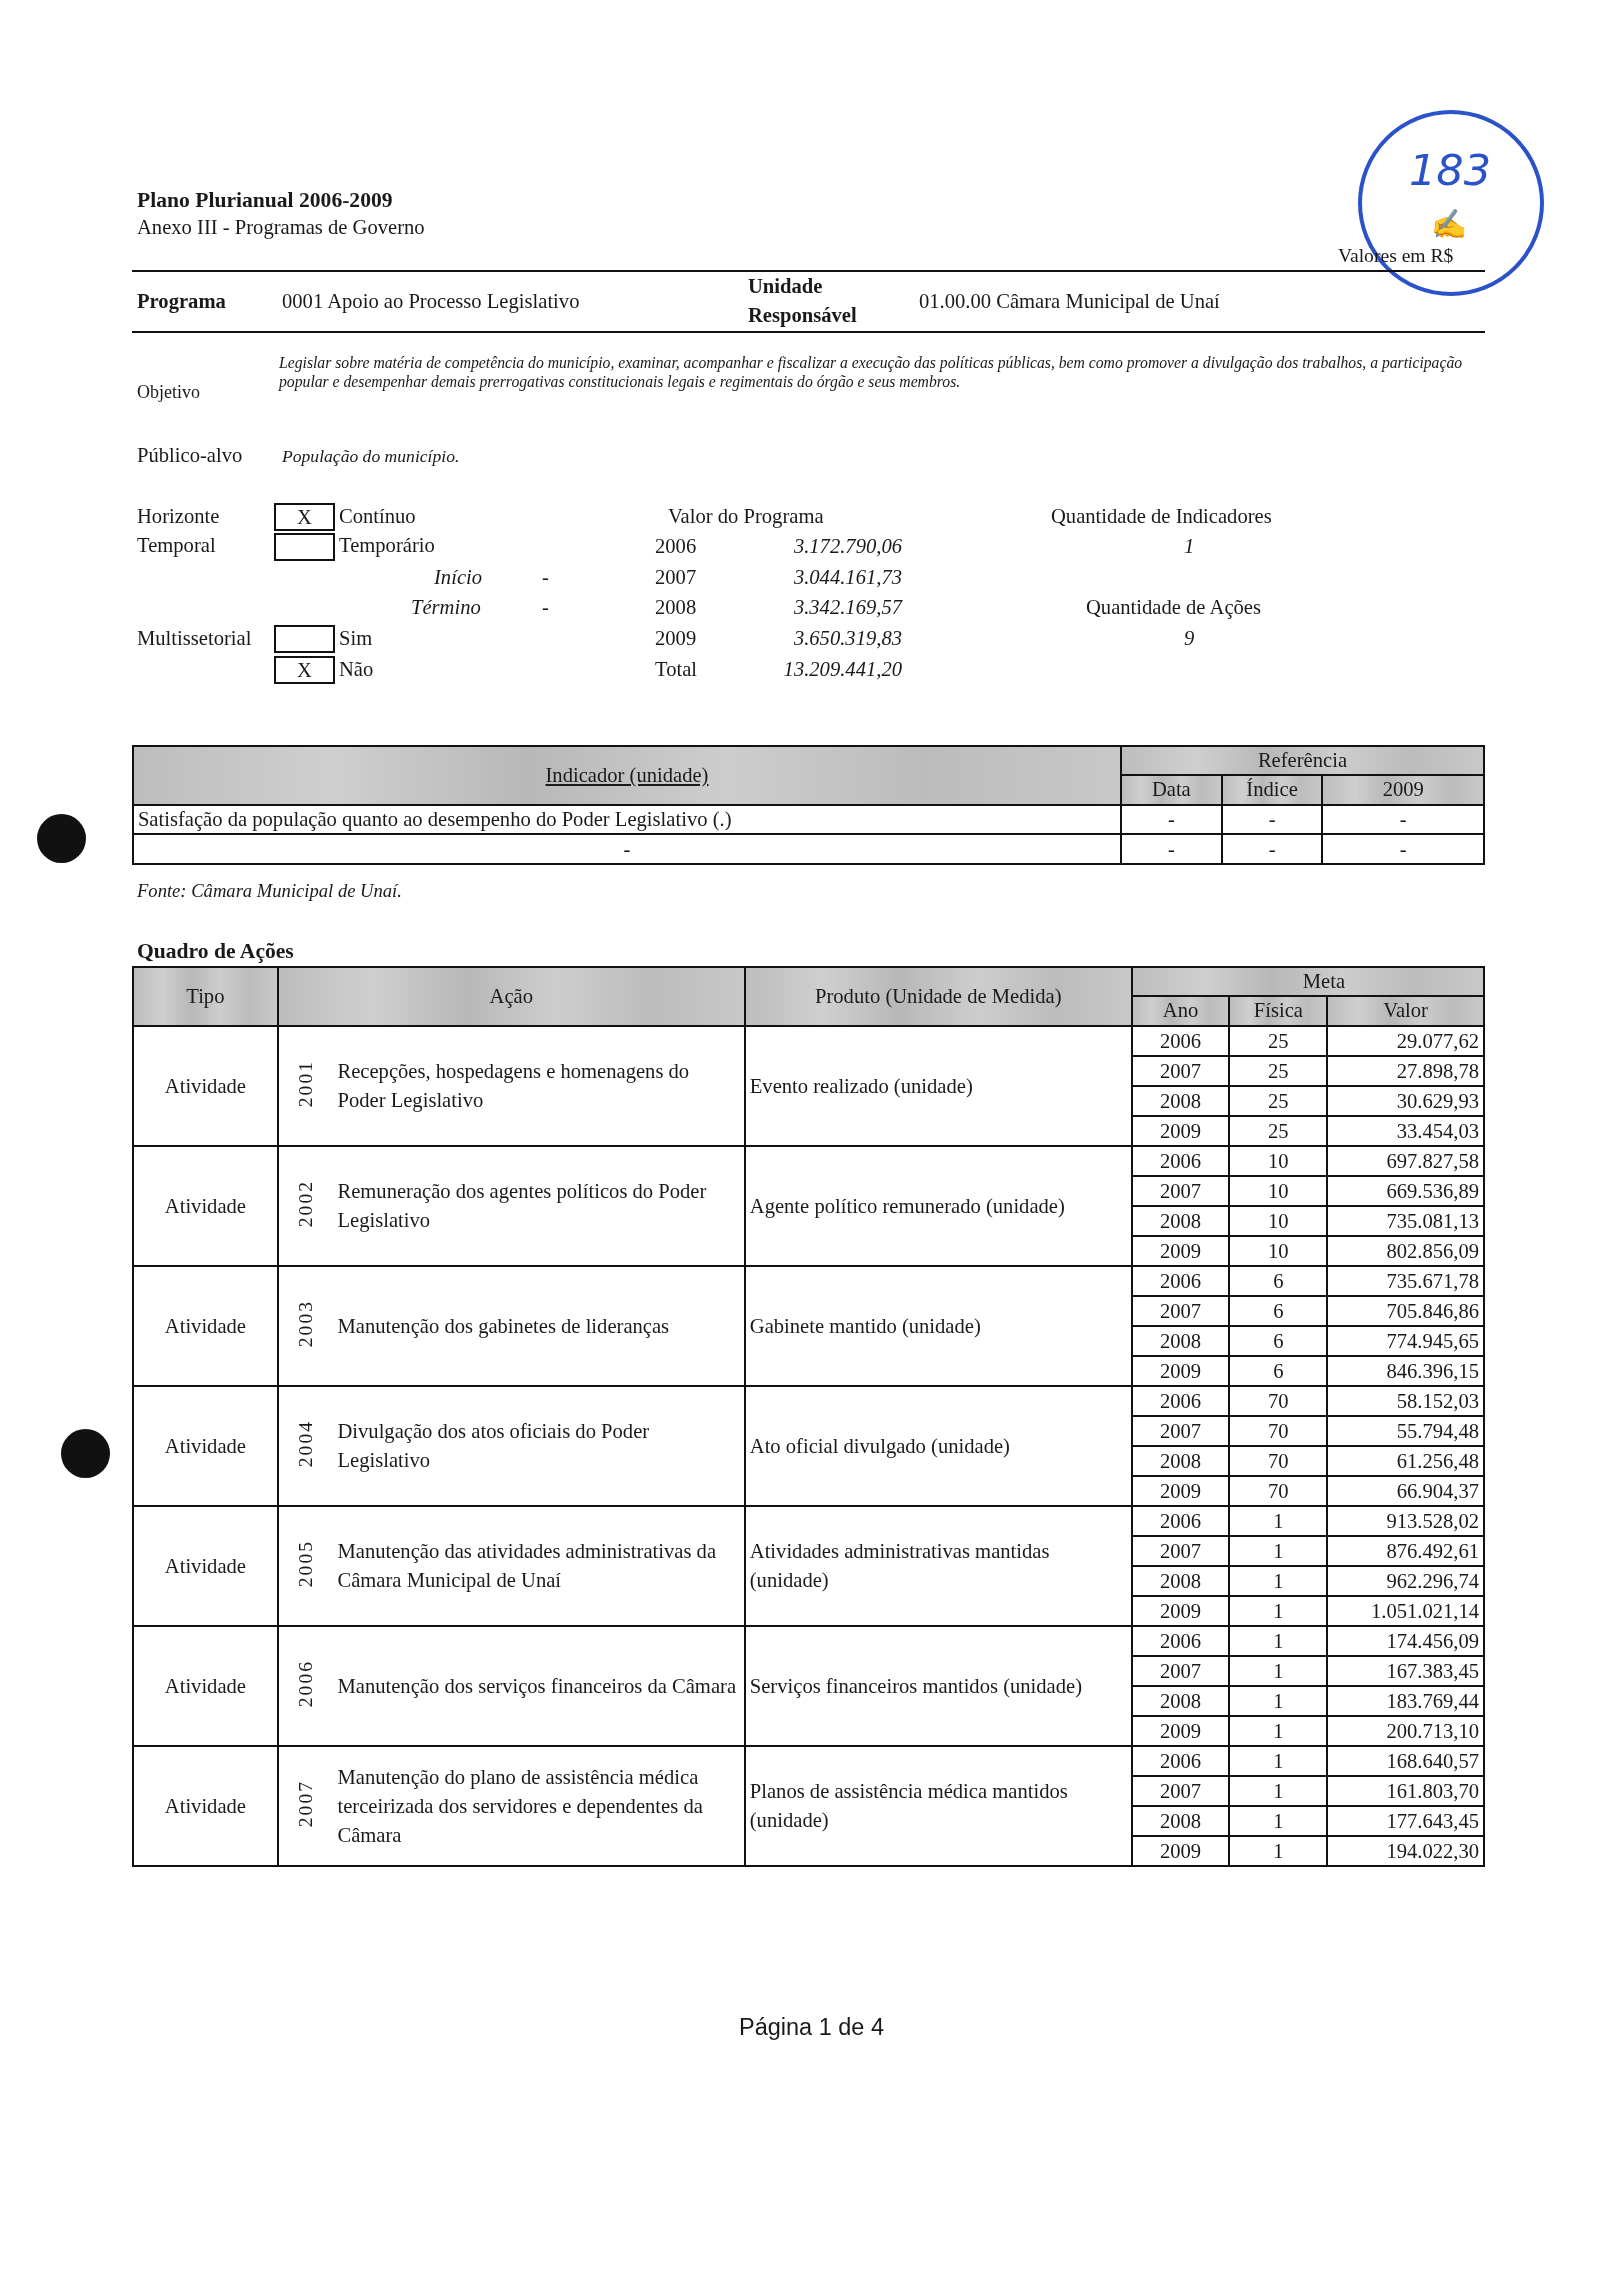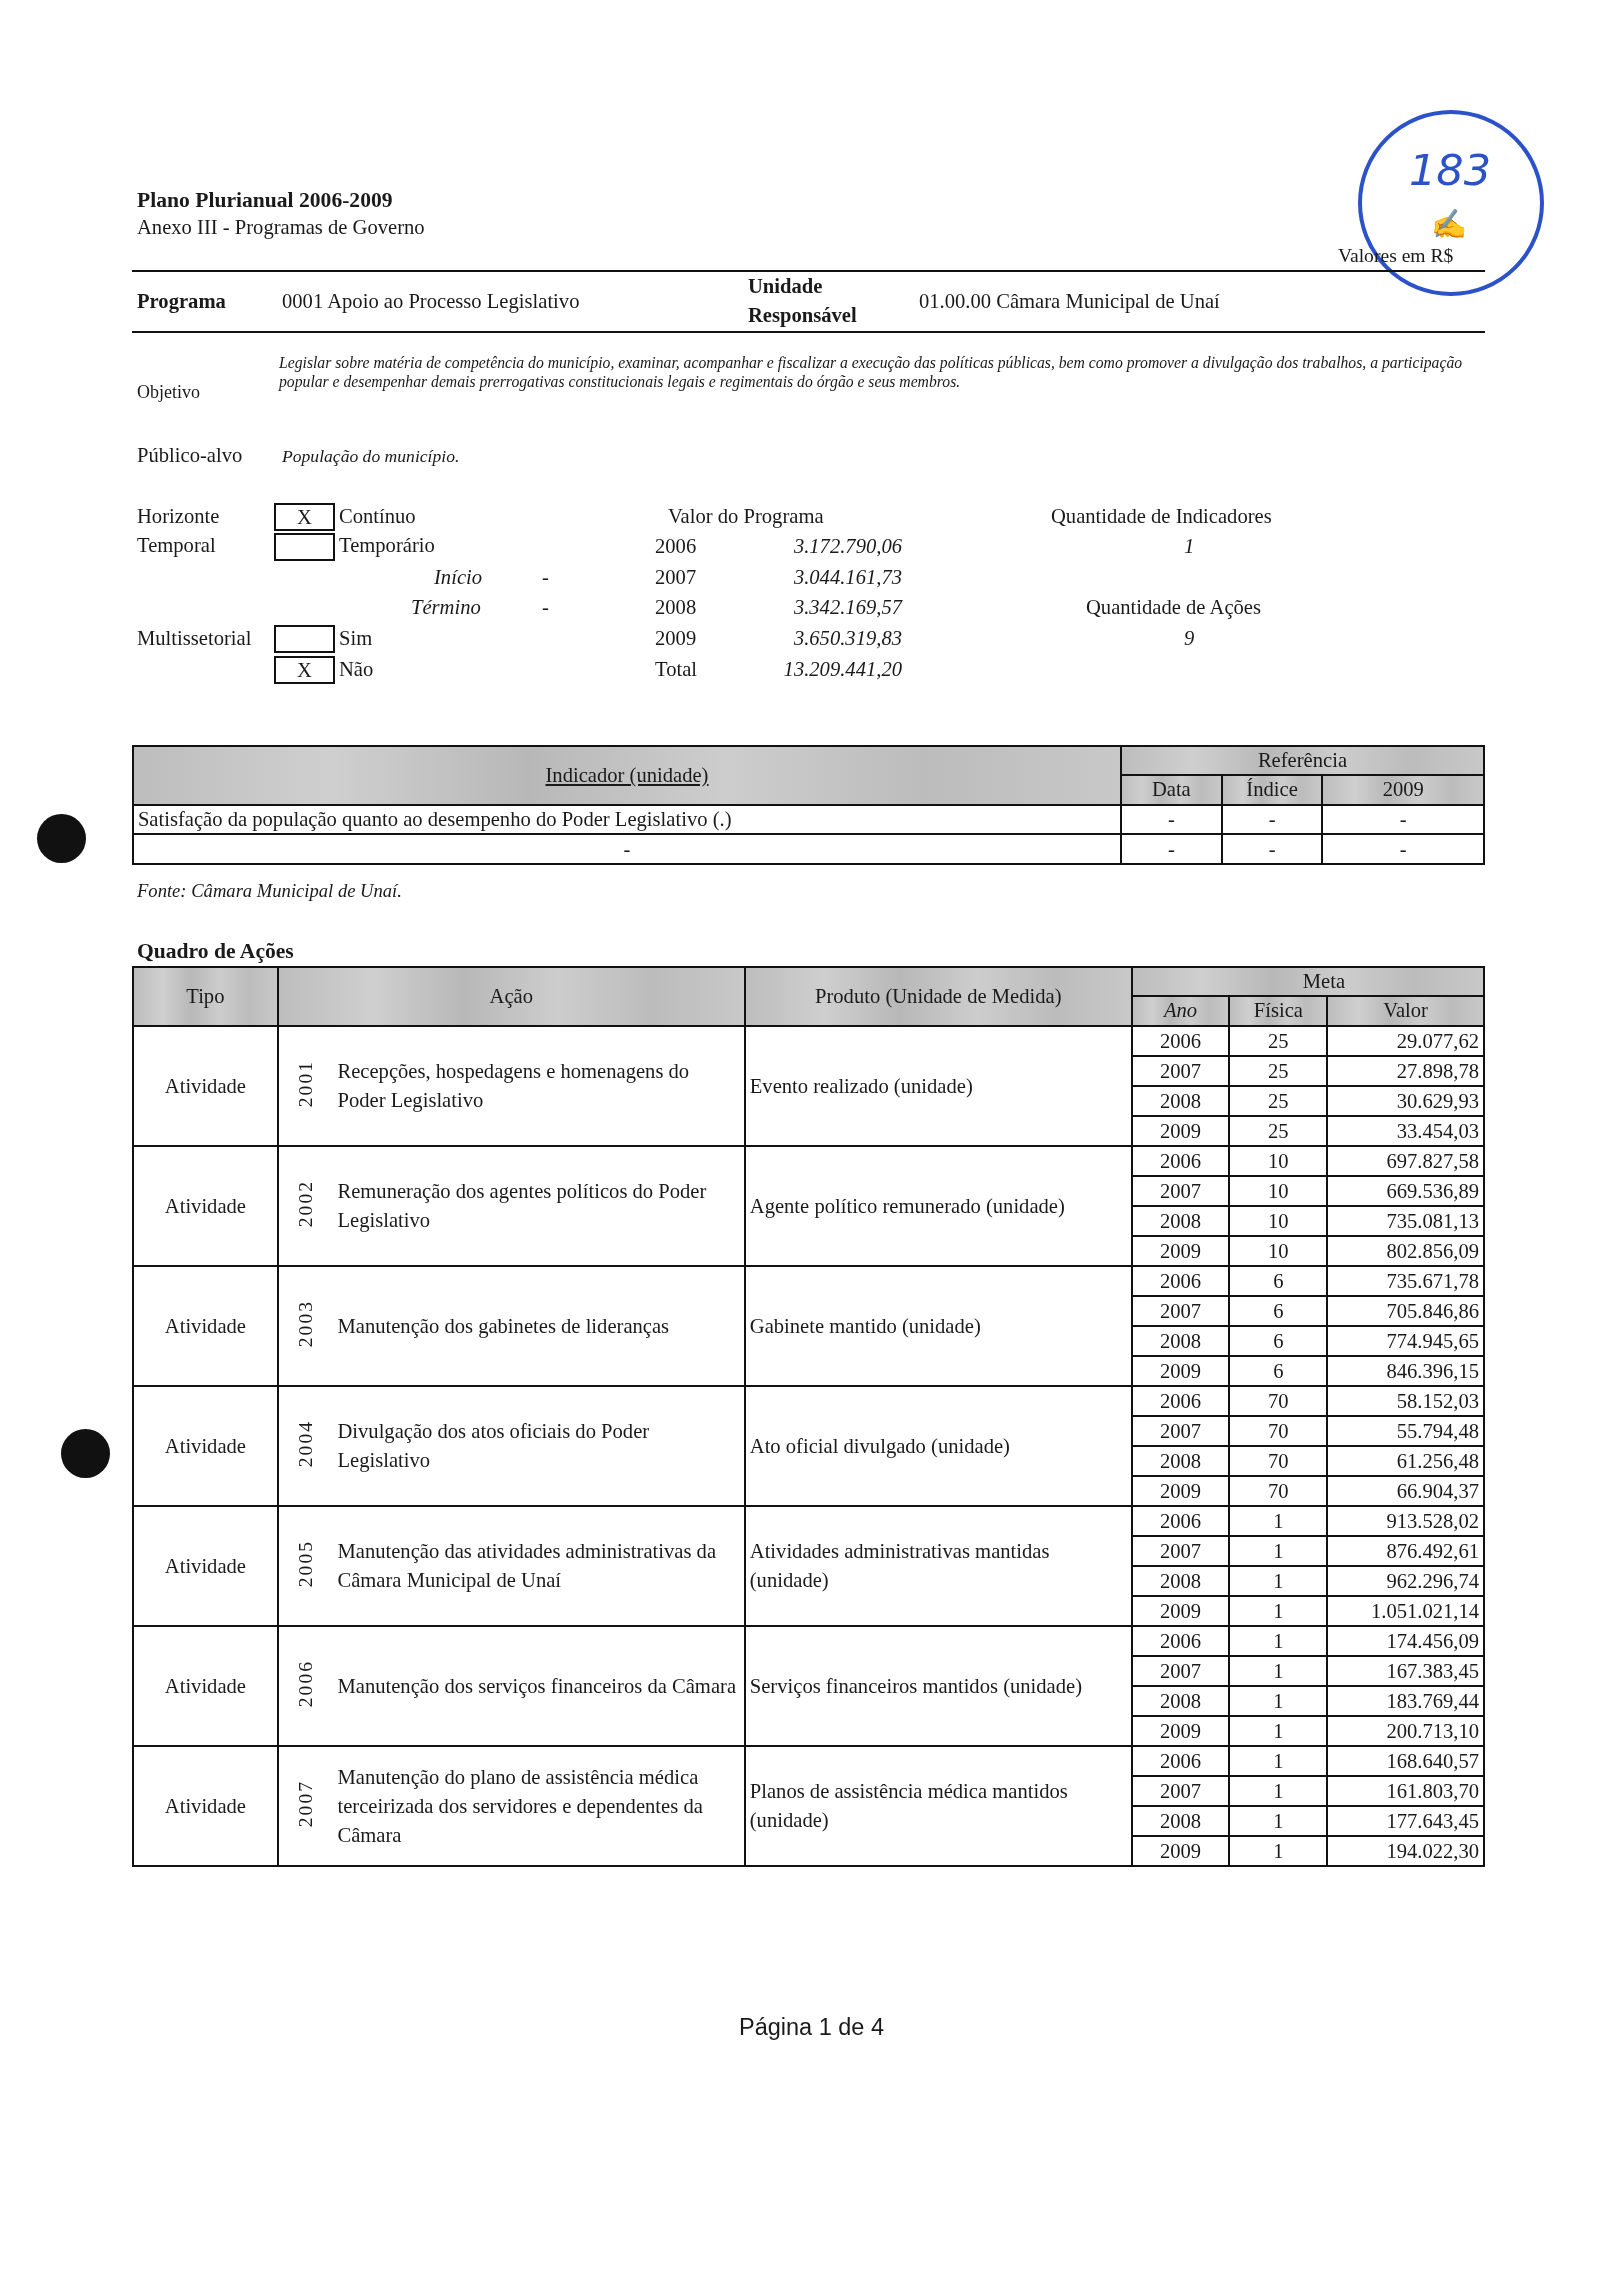--- a/index.html
+++ b/index.html
@@ -137,21 +137,21 @@
 <div class="abs section" style="left:137px; top:939px;">Quadro de Ações</div>
 <table class="act-table" id="act-table">
   <thead>
     <tr>
       <th rowspan="2" class="c" style="width:135px; height:57px;">Tipo</th>
       <th rowspan="2" colspan="2" class="c" style="width:461px;">Ação</th>
       <th rowspan="2" class="c" style="width:377px;">Produto (Unidade de Medida)</th>
       <th colspan="3" class="c" style="height:25.5px;padding-left:36px;">Meta</th>
     </tr>
     <tr>
-      <th class="c" style="width:88px; height:27.4px;font-style:italic;">Ano</th>
+      <th class="c" style="width:88px; height:27.4px;">Ano</th>
       <th class="c" style="width:88px;">Física</th>
       <th class="c" style="width:147px;">Valor</th>
     </tr>
   </thead>
   <tbody id="act-body">
       <tr>
         <td rowspan="4" class="c">Atividade</td>
         <td rowspan="4" class="codecell"><span class="code">2001</span></td>
         <td rowspan="4" class="acaocell">Recepções, hospedagens e homenagens do Poder Legislativo</td>
         <td rowspan="4" style="line-height:29px;">Evento realizado (unidade)</td>

